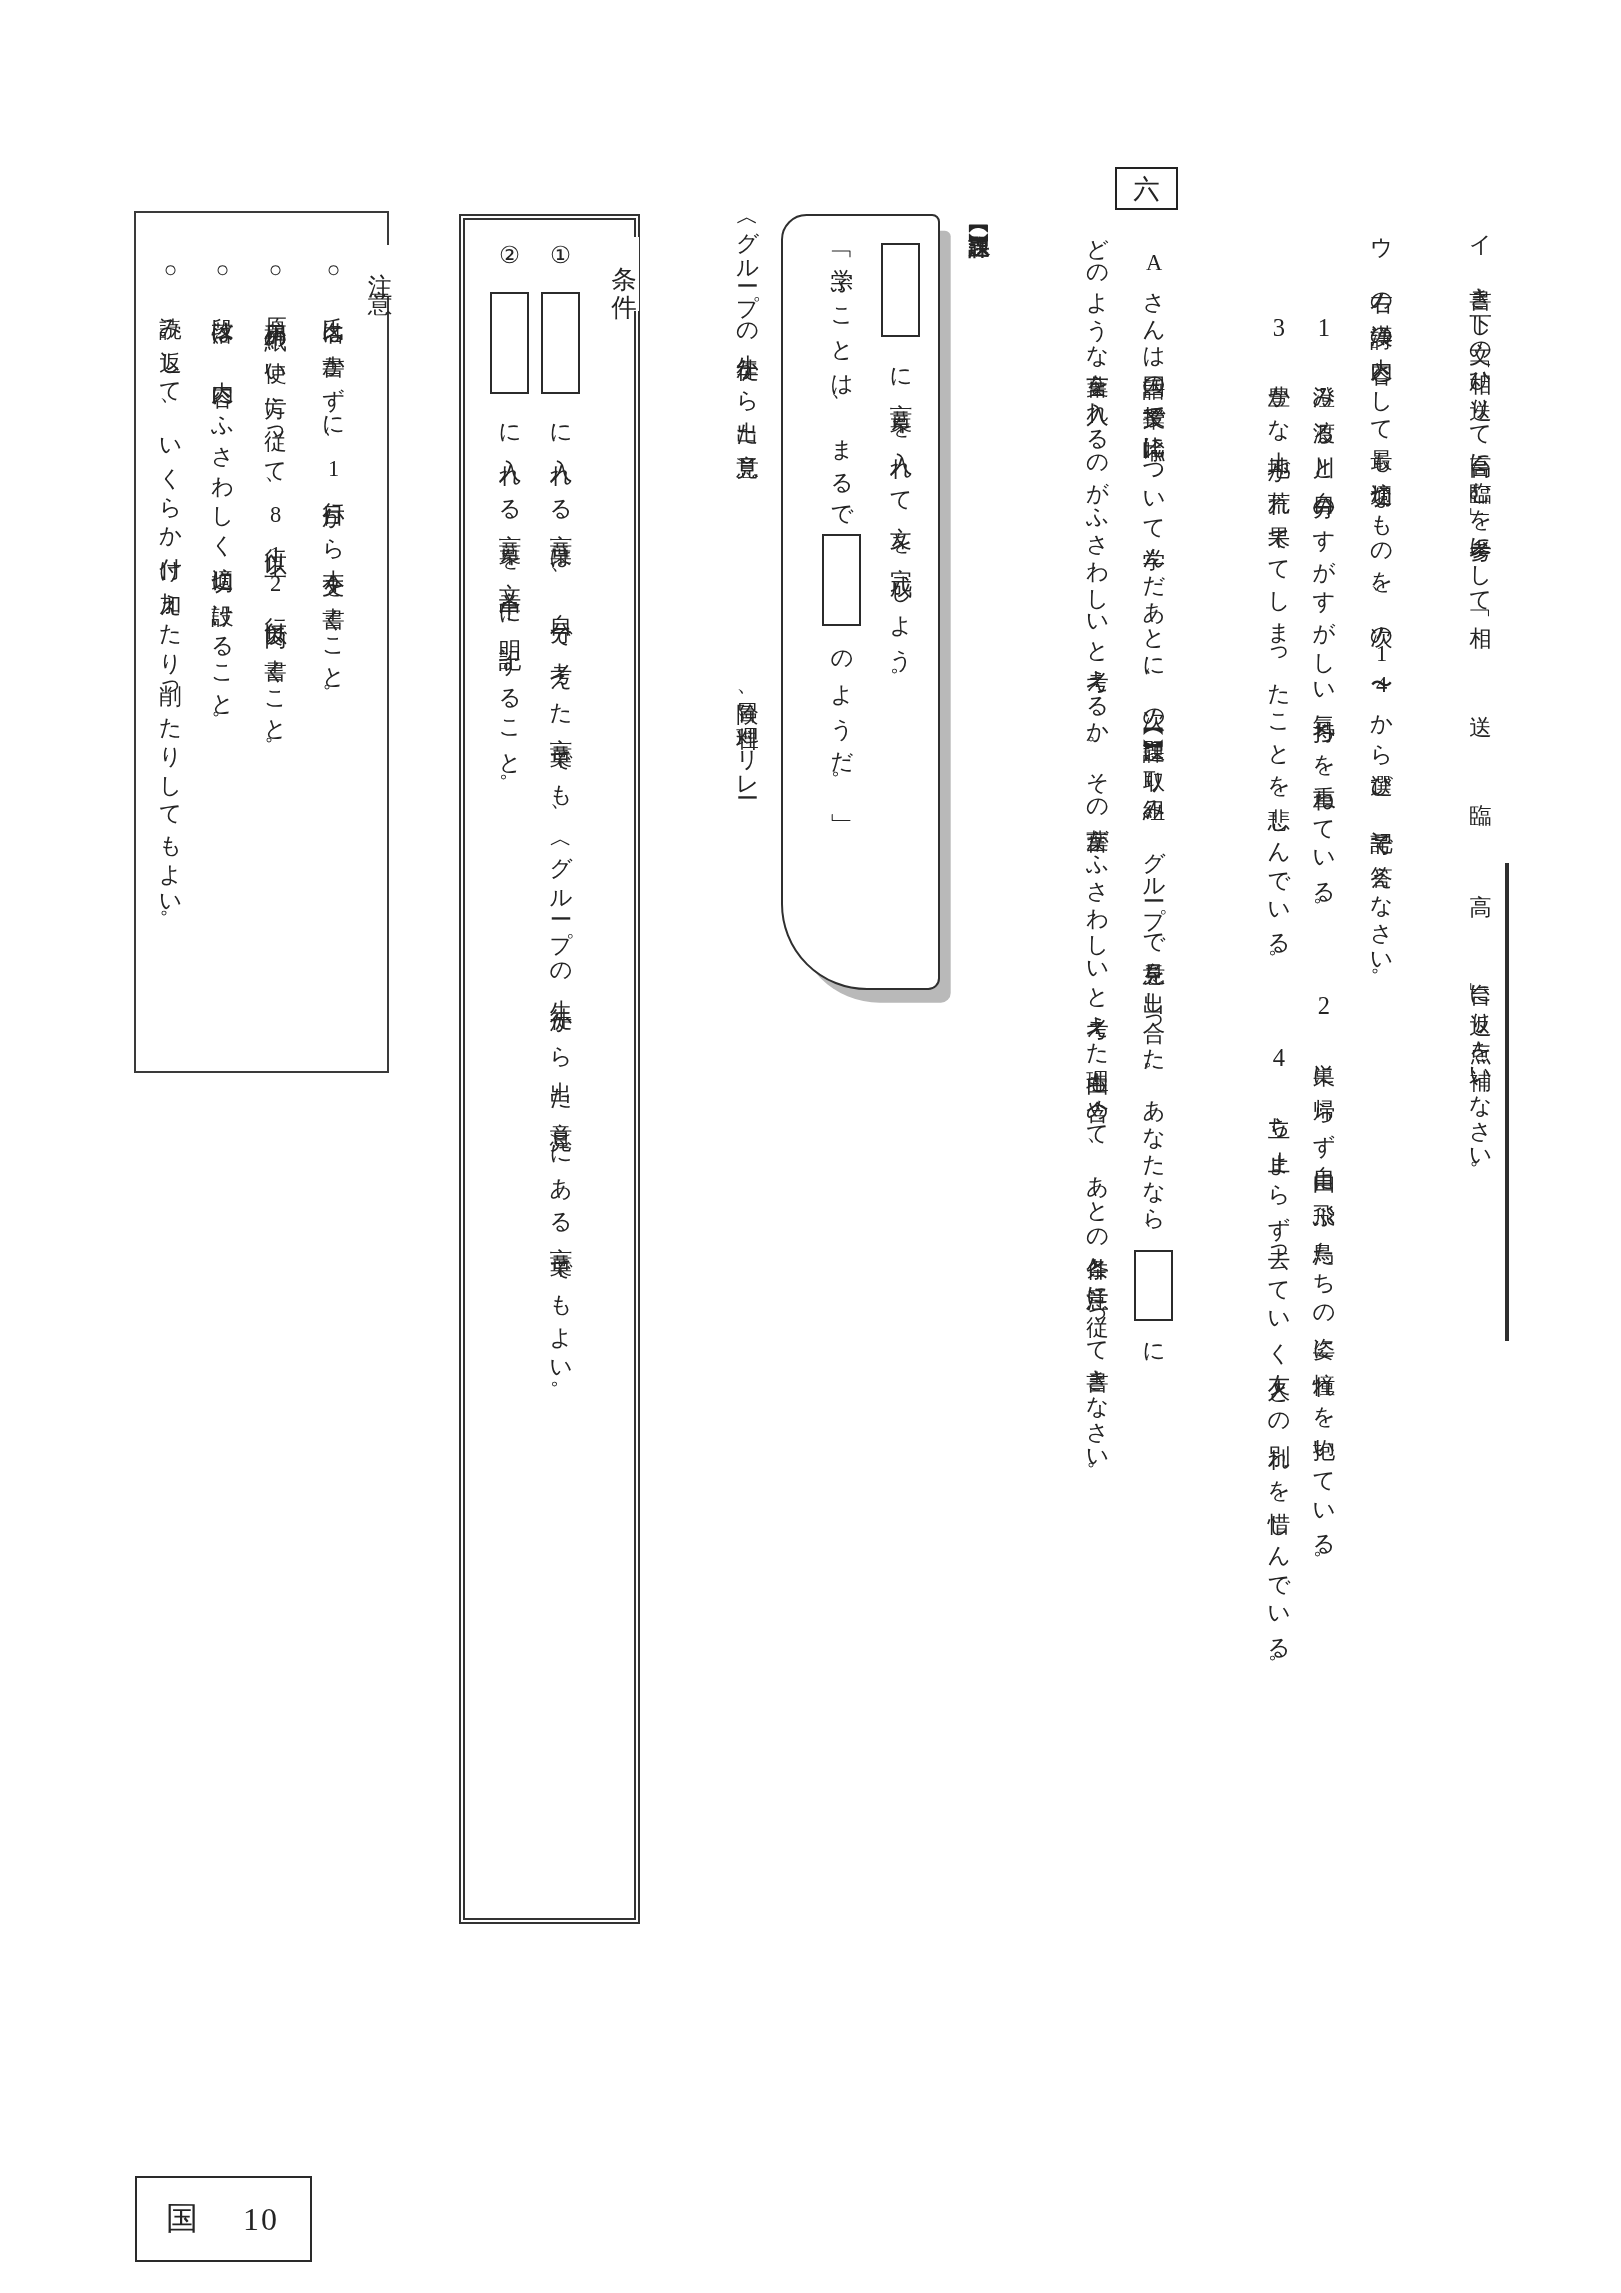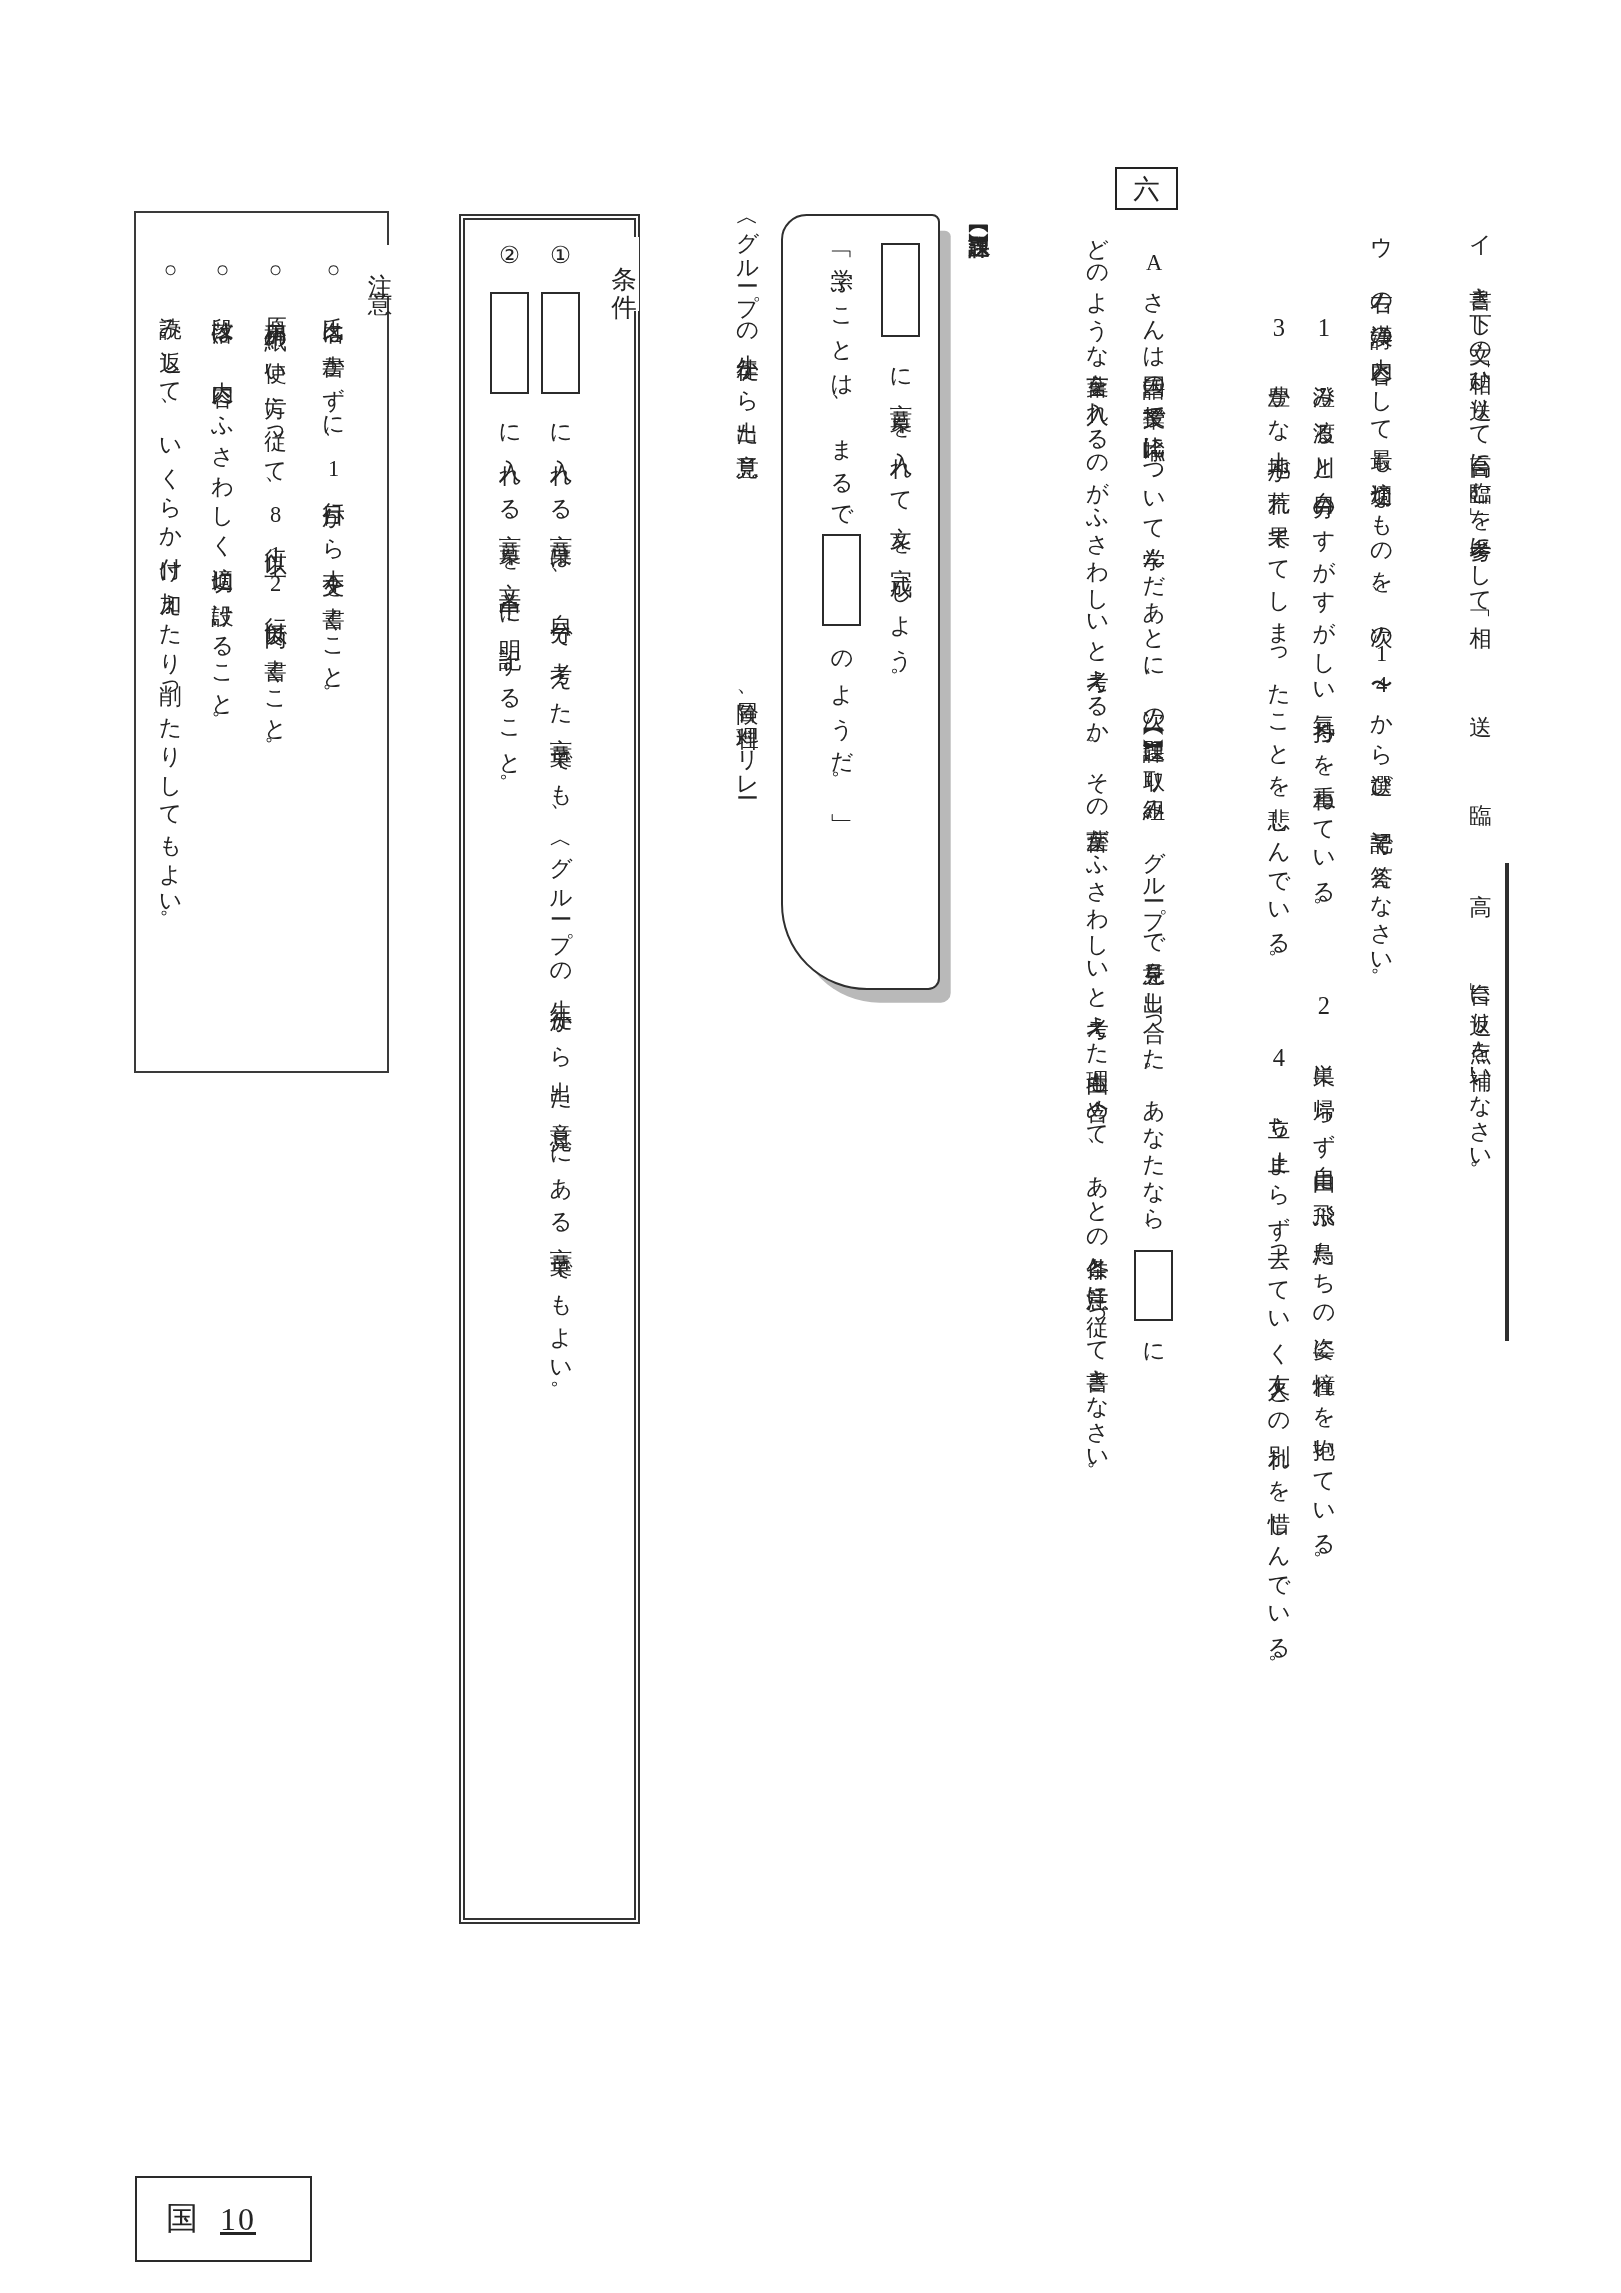--- a/index.html
+++ b/index.html
@@ -86,21 +86,21 @@
     background:#fff;
   }
   
   #footer-box{
     position:absolute;left:135px;top:2176px;width:173px;height:82px;
     border:2px solid #2a2a2a;
     display:flex;align-items:center;
     font-size:32px;
   }
   #footer-box .subj{margin-left:29px;}
-  #footer-box .pnum{margin-left:22px;letter-spacing:2px;text-decoration:underline;}
+  #footer-box .pnum{margin-left:45px;letter-spacing:2px;}
   .z2{z-index:2;}
 </style>
 </head>
 <body>
 
 <div id="page">
 
   <div class="v ls1" style="left:1467px;top:218px;">
     <span class="qlabel">イ</span><span>書き下し文の「相ひ送りて高台に臨む」を参考にして</span><span class="kopen">「</span><span class="kchar">相</span><span class="kchar">送</span><span class="kchar">臨</span><span class="kchar">高</span><span class="kchar last">台</span><span>」</span><span>に返り点を補いなさい。</span>
   </div>

